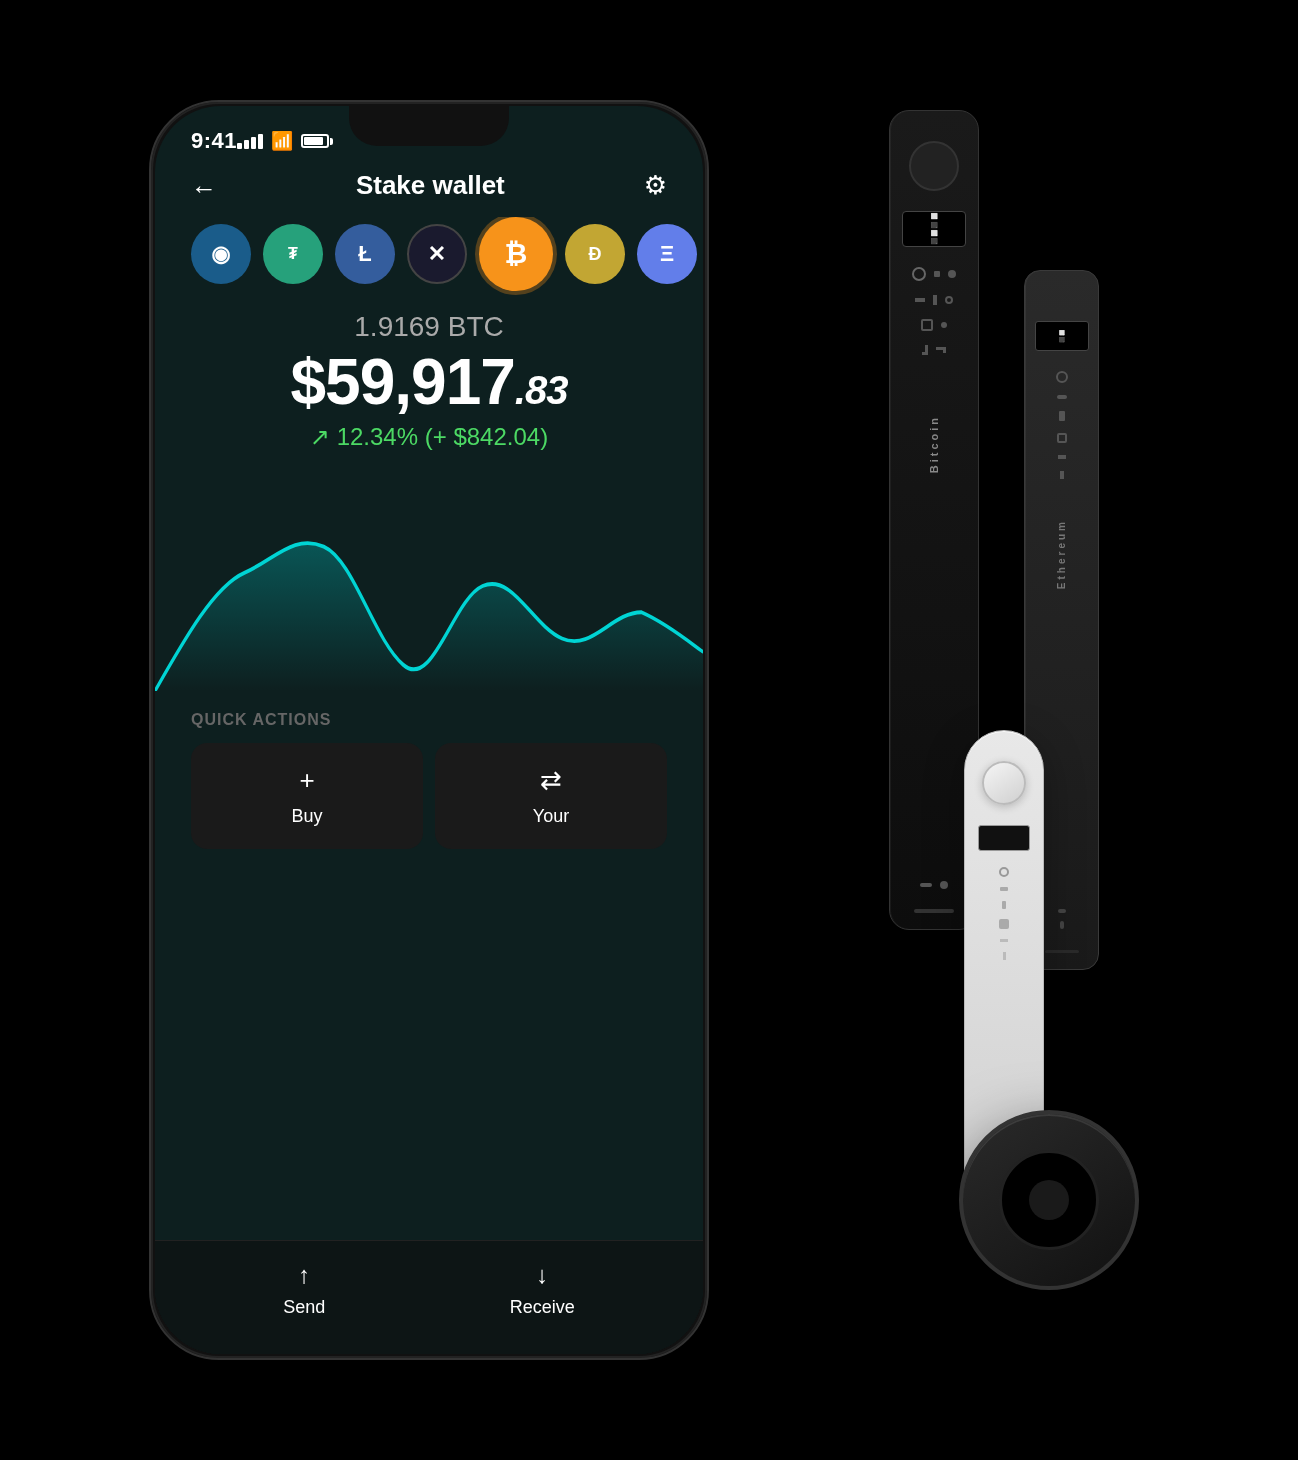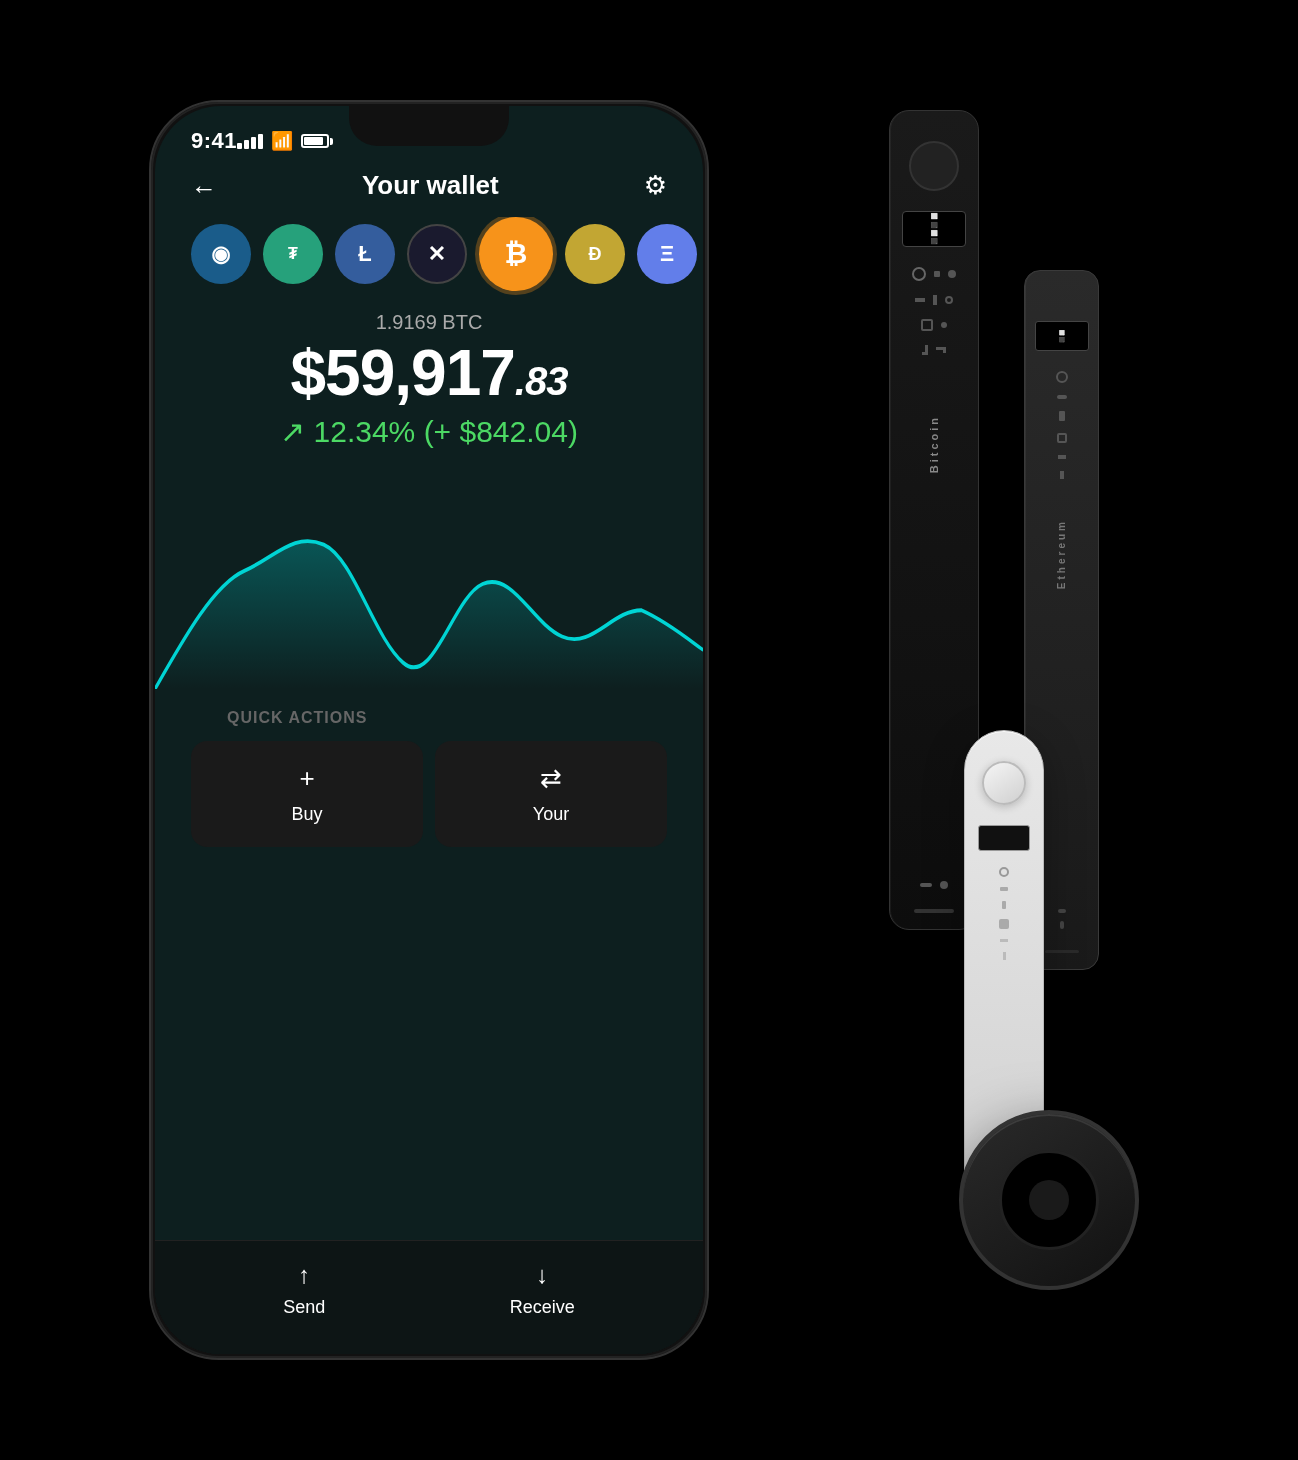--- a/index.html
+++ b/index.html
@@ -145,41 +145,41 @@
     .coin-doge { background: #c2a633; font-size: 18px; }
     .coin-eth { background: #627eea; }
 
     
     .balance-section {
       text-align: center;
       padding: 0 36px 10px;
     }
 
     .balance-label {
-      font-size: 20px;
+      font-size: 28px;
       color: #aaa;
       margin-bottom: 4px;
     }
 
     .balance-amount {
       font-size: 64px;
       font-weight: 700;
       color: #fff;
       letter-spacing: -1px;
       line-height: 1.1;
     }
 
     .balance-amount .cents {
       font-size: 40px;
       font-weight: 600;
       font-style: italic;
     }
 
     .balance-change {
-      font-size: 30px;
+      font-size: 24px;
       color: #4cd964;
       margin-top: 6px;
     }
 
     
     .chart-area {
       padding: 20px 0 10px;
       height: 240px;
       position: relative;
     }
@@ -213,21 +213,20 @@
       color: #fff;
     }
 
     
     .quick-actions-label {
       padding: 10px 36px 14px;
       font-size: 16px;
       color: #666;
       letter-spacing: 1px;
       font-weight: 600;
-      margin-left: 36px;
     }
 
     .quick-actions-row {
       display: flex;
       gap: 12px;
       padding: 0 36px;
     }
 
     .action-btn {
       flex: 1;
@@ -587,21 +586,21 @@
             <div class="battery-body">
               <div class="battery-fill"></div>
             </div>
             <div class="battery-tip"></div>
           </div>
         </div>
       </div>
 
       <div class="header">
         <span class="back-btn">←</span>
-        <span class="header-title">Your wallet</span>
+        <span class="header-title">Stake wallet</span>
         <span class="settings-icon">⚙</span>
       </div>
 
       <div class="crypto-carousel">
         <div class="crypto-coin" style="background:#1a5c8a;font-size:22px;">◉</div>
         <div class="crypto-coin coin-tether">₮</div>
         <div class="crypto-coin coin-litecoin">Ł</div>
         <div class="crypto-coin coin-xrp">✕</div>
         <div class="crypto-coin coin-bitcoin">₿</div>
         <div class="crypto-coin coin-doge">Ð</div>

